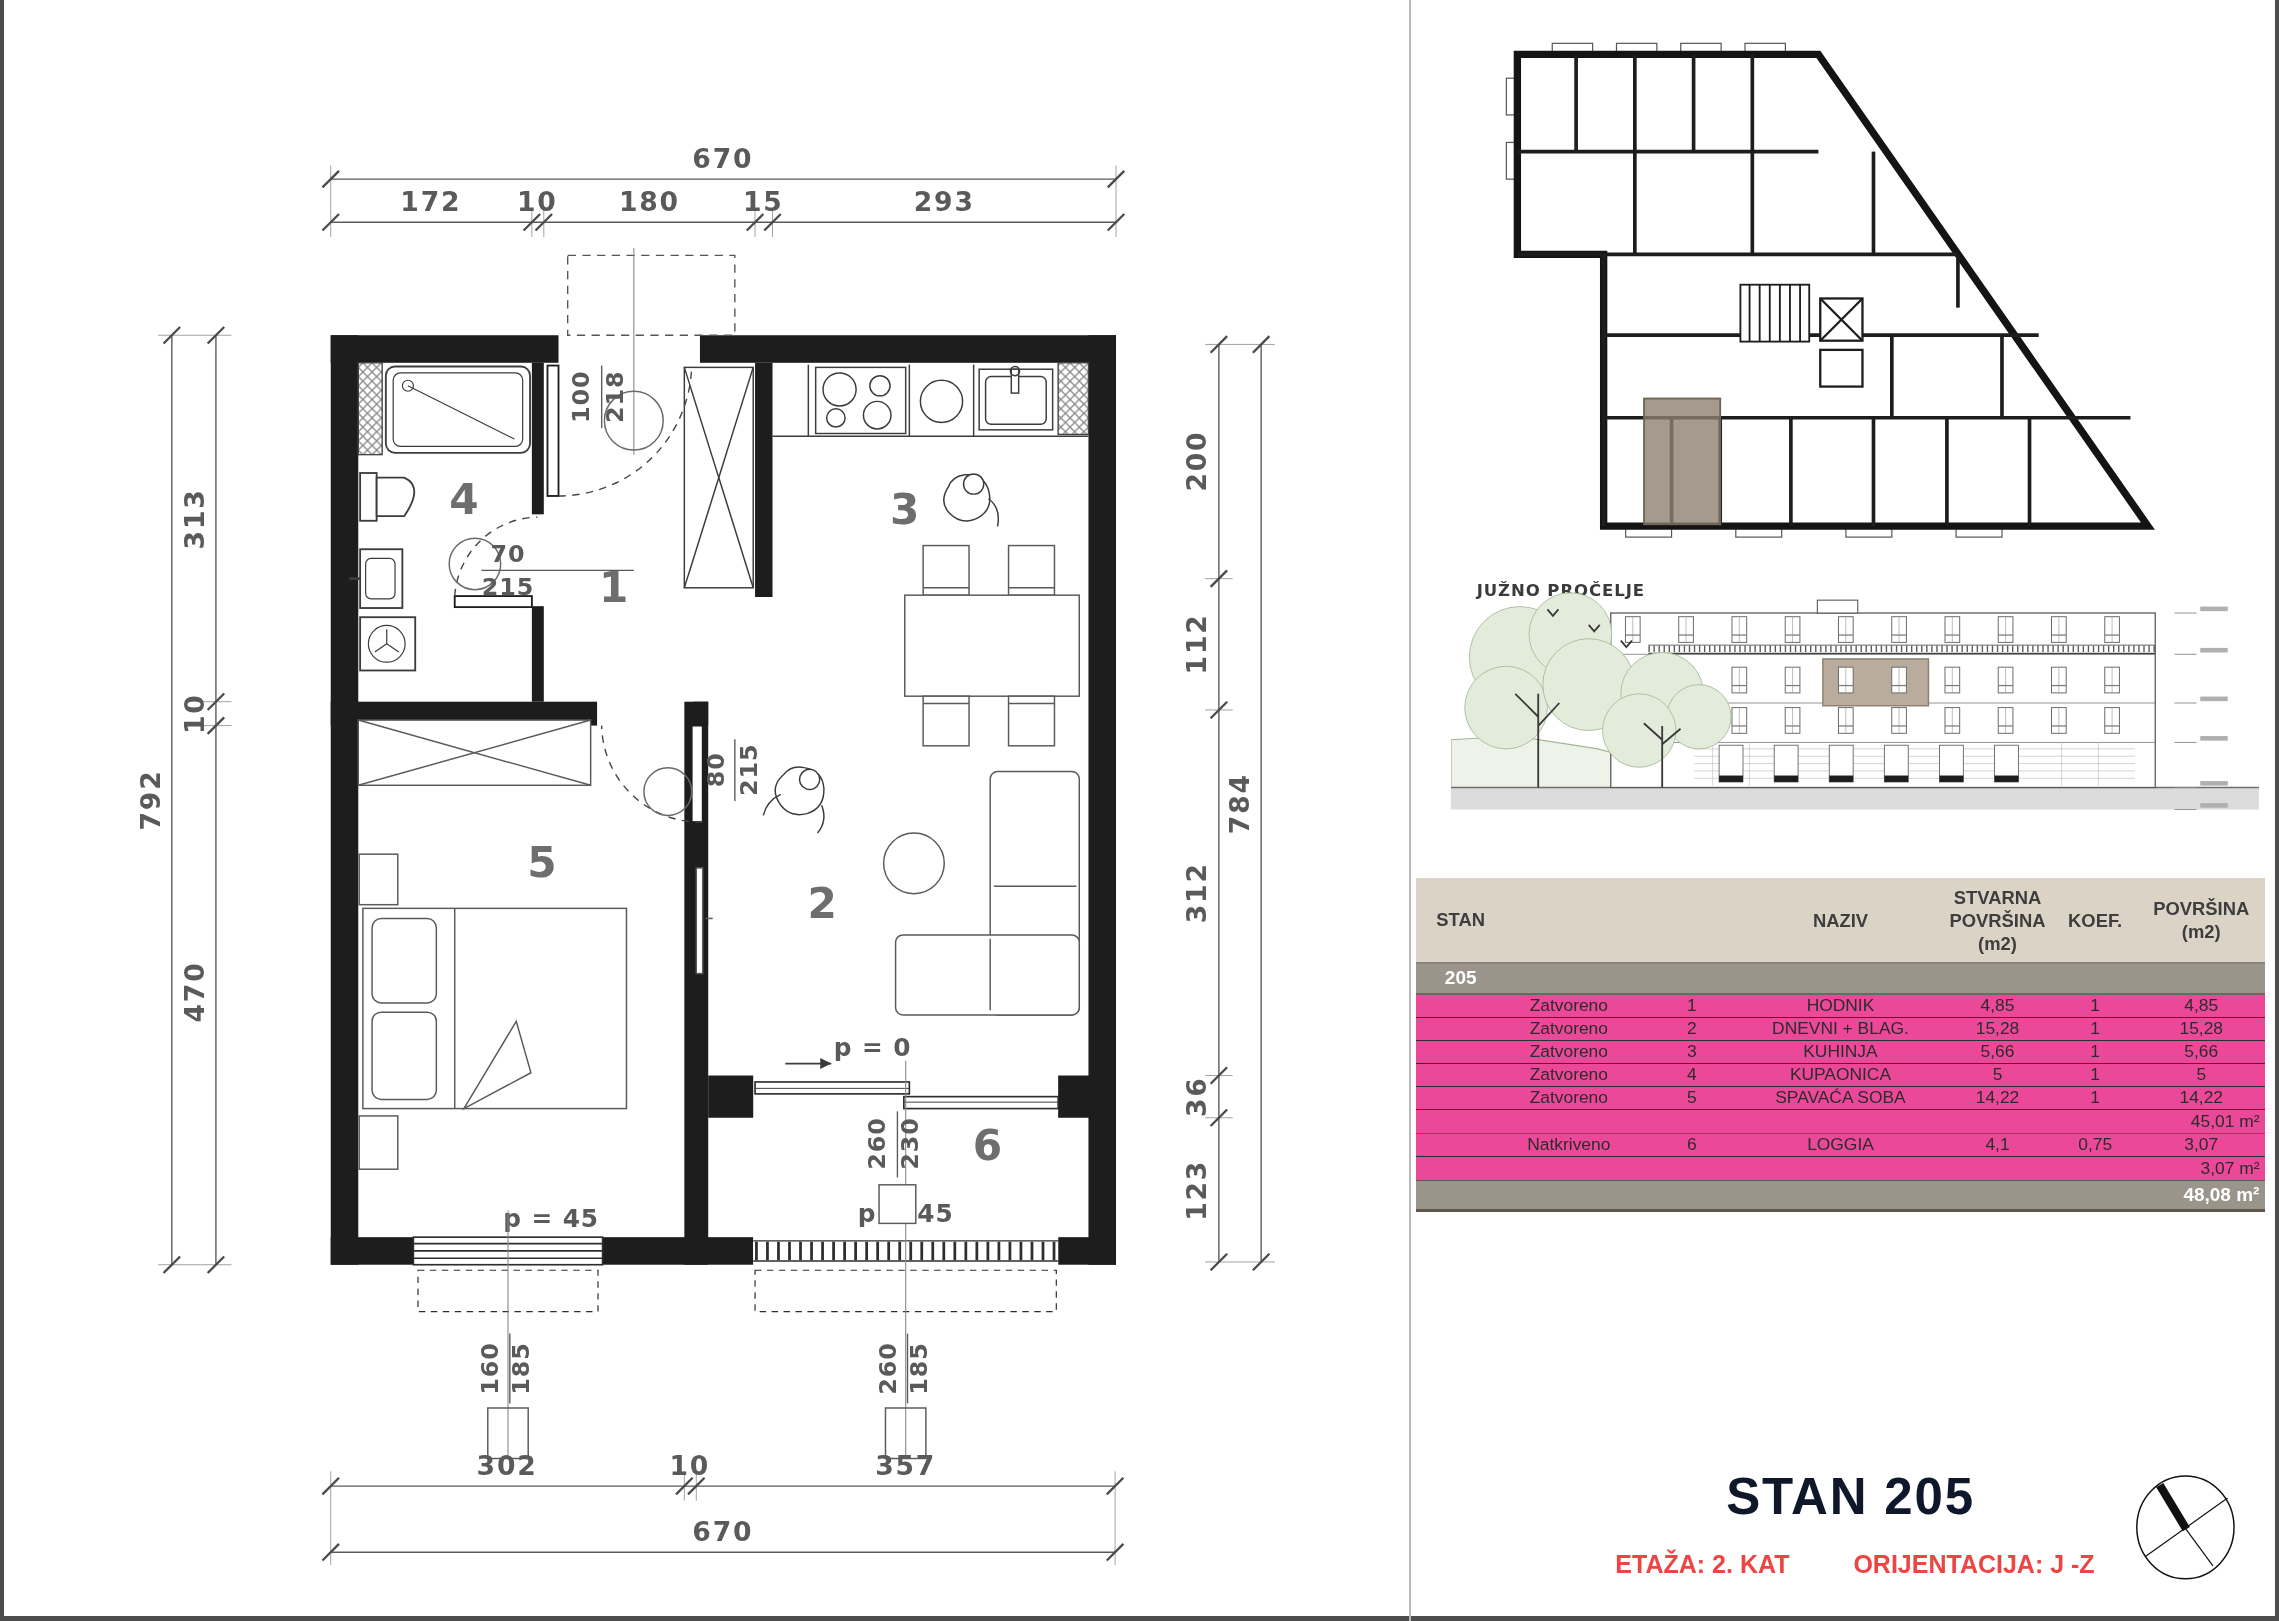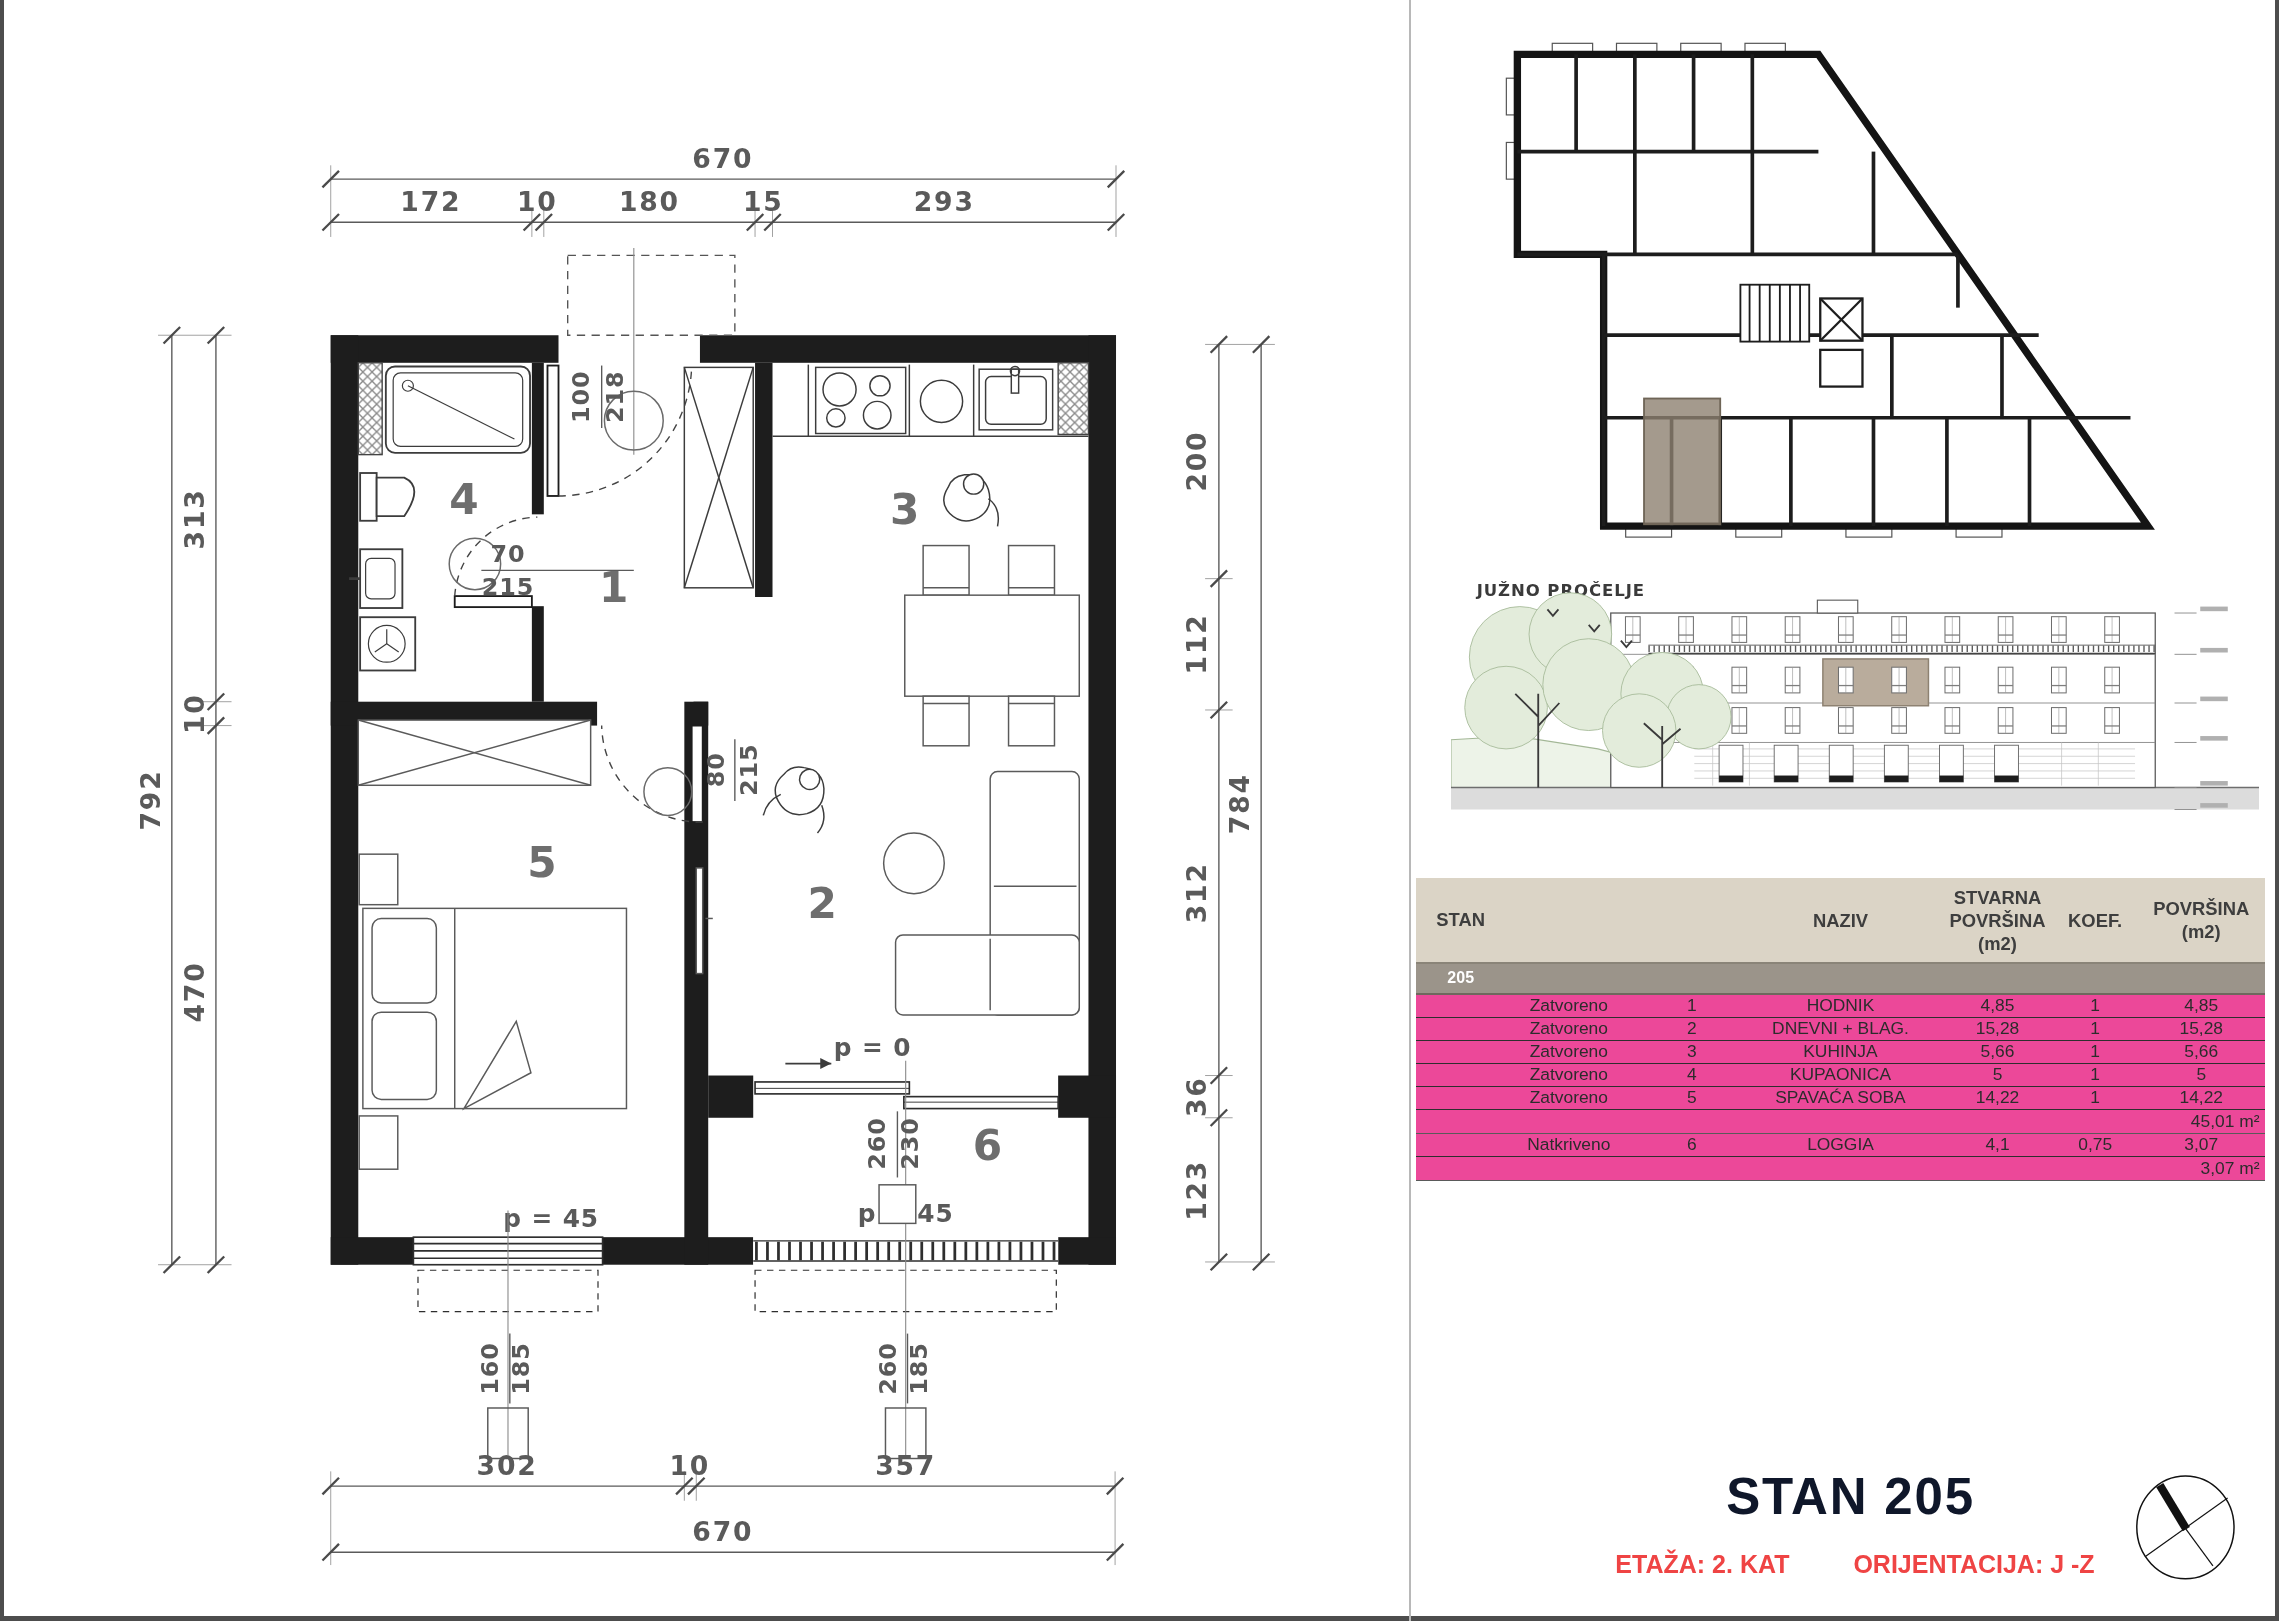--- a/index.html
+++ b/index.html
@@ -16,21 +16,21 @@
   .dimtxt{font-size:29px;font-weight:bold;fill:#5a5a5a;letter-spacing:2px;}
   .fractxt{font-size:26px;font-weight:bold;fill:#5a5a5a;letter-spacing:1px;}
   .roomtxt{font-size:46px;font-weight:bold;fill:#6e6e6e;}
   .ptxt{font-size:27px;font-weight:bold;fill:#5a5a5a;letter-spacing:1px;}
   
   #area-table{position:absolute;left:1416px;top:878px;width:849px;font-family:"Liberation Sans",sans-serif;color:#2c2c2c;}
   .trow{display:grid;grid-template-columns:9% 18% 11% 24% 13% 10% 15%;align-items:center;}
   .thead{background:#dbd4c6;height:84px;border-bottom:2.8px solid #8a8478;font-size:18.4px;font-weight:600;color:#3e3e3e;}
   .thead .c{text-align:center;line-height:1.25;}
   .band{background:#9b948a;color:#ffffff;font-weight:bold;}
-  .band-unit{height:28.5px;font-size:16px;border-bottom:2.8px solid #6f685e;}
+  .band-unit{height:28.5px;font-size:19px;border-bottom:2.8px solid #6f685e;}
   .rdata{background:#ec4899;height:22px;font-size:17.4px;border-bottom:1.8px solid #2e2e2e;}
   .rdata .c, .band .c{text-align:center;}
   .subtotal{background:#ec4899;height:23px;font-size:17.4px;border-bottom:1.8px solid #5a5a5a;}
   .subtotal .val{grid-column:7;text-align:right;padding-right:5.5px;}
   .band-total{height:28.5px;font-size:19px;border-bottom:3.7px solid #5f5850;}
   .band-total .val{grid-column:7;text-align:right;padding-right:5.5px;}
   .padl{padding-left:13px;text-align:center;}
   
   #title-block{position:absolute;left:1497px;top:1467px;width:707px;text-align:center;color:#0f172a;}
   #stan-title{font-size:51px;font-weight:bold;letter-spacing:1.8px;}
@@ -616,20 +616,23 @@
     <div class="c">LOGGIA</div>
       <div class="c">4,1</div>
     <div class="c">0,75</div>
       <div class="c">3,07</div>
   </div>
 
   <div class="trow subtotal">
     <div class="val">3,07 m²</div>
   </div>
 
+  <div class="trow band band-total">
+    <div class="val">48,08 m²</div>
+  </div>
 </div>
 
 <div id="title-block">
   <div id="stan-title">STAN 205</div>
 </div>
 <div id="subtitle-row">
   <span>ETAŽA: 2. KAT</span>
   <span>ORIJENTACIJA: J -Z</span>
 </div>
 

